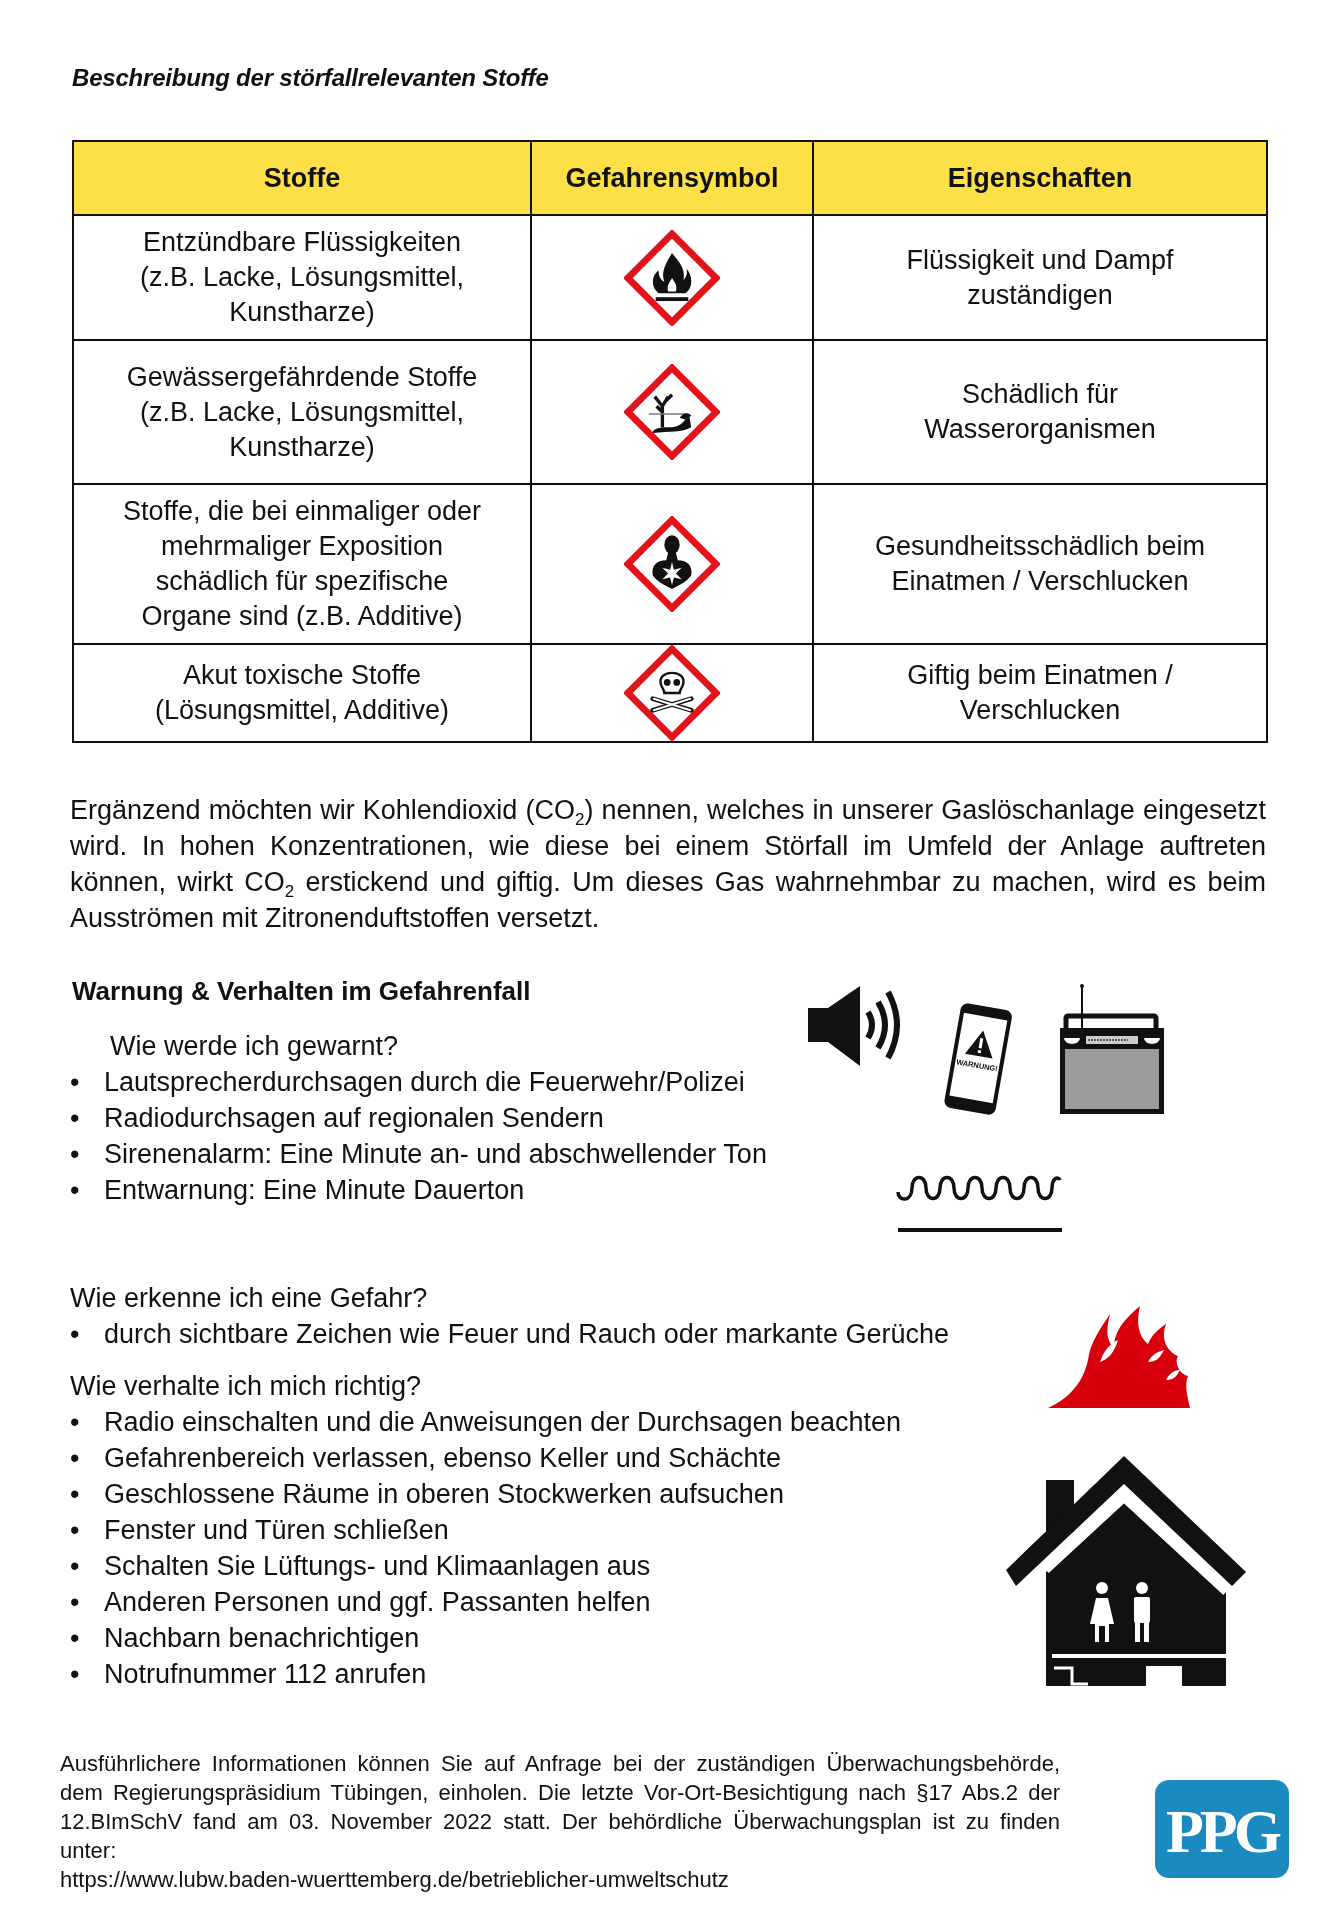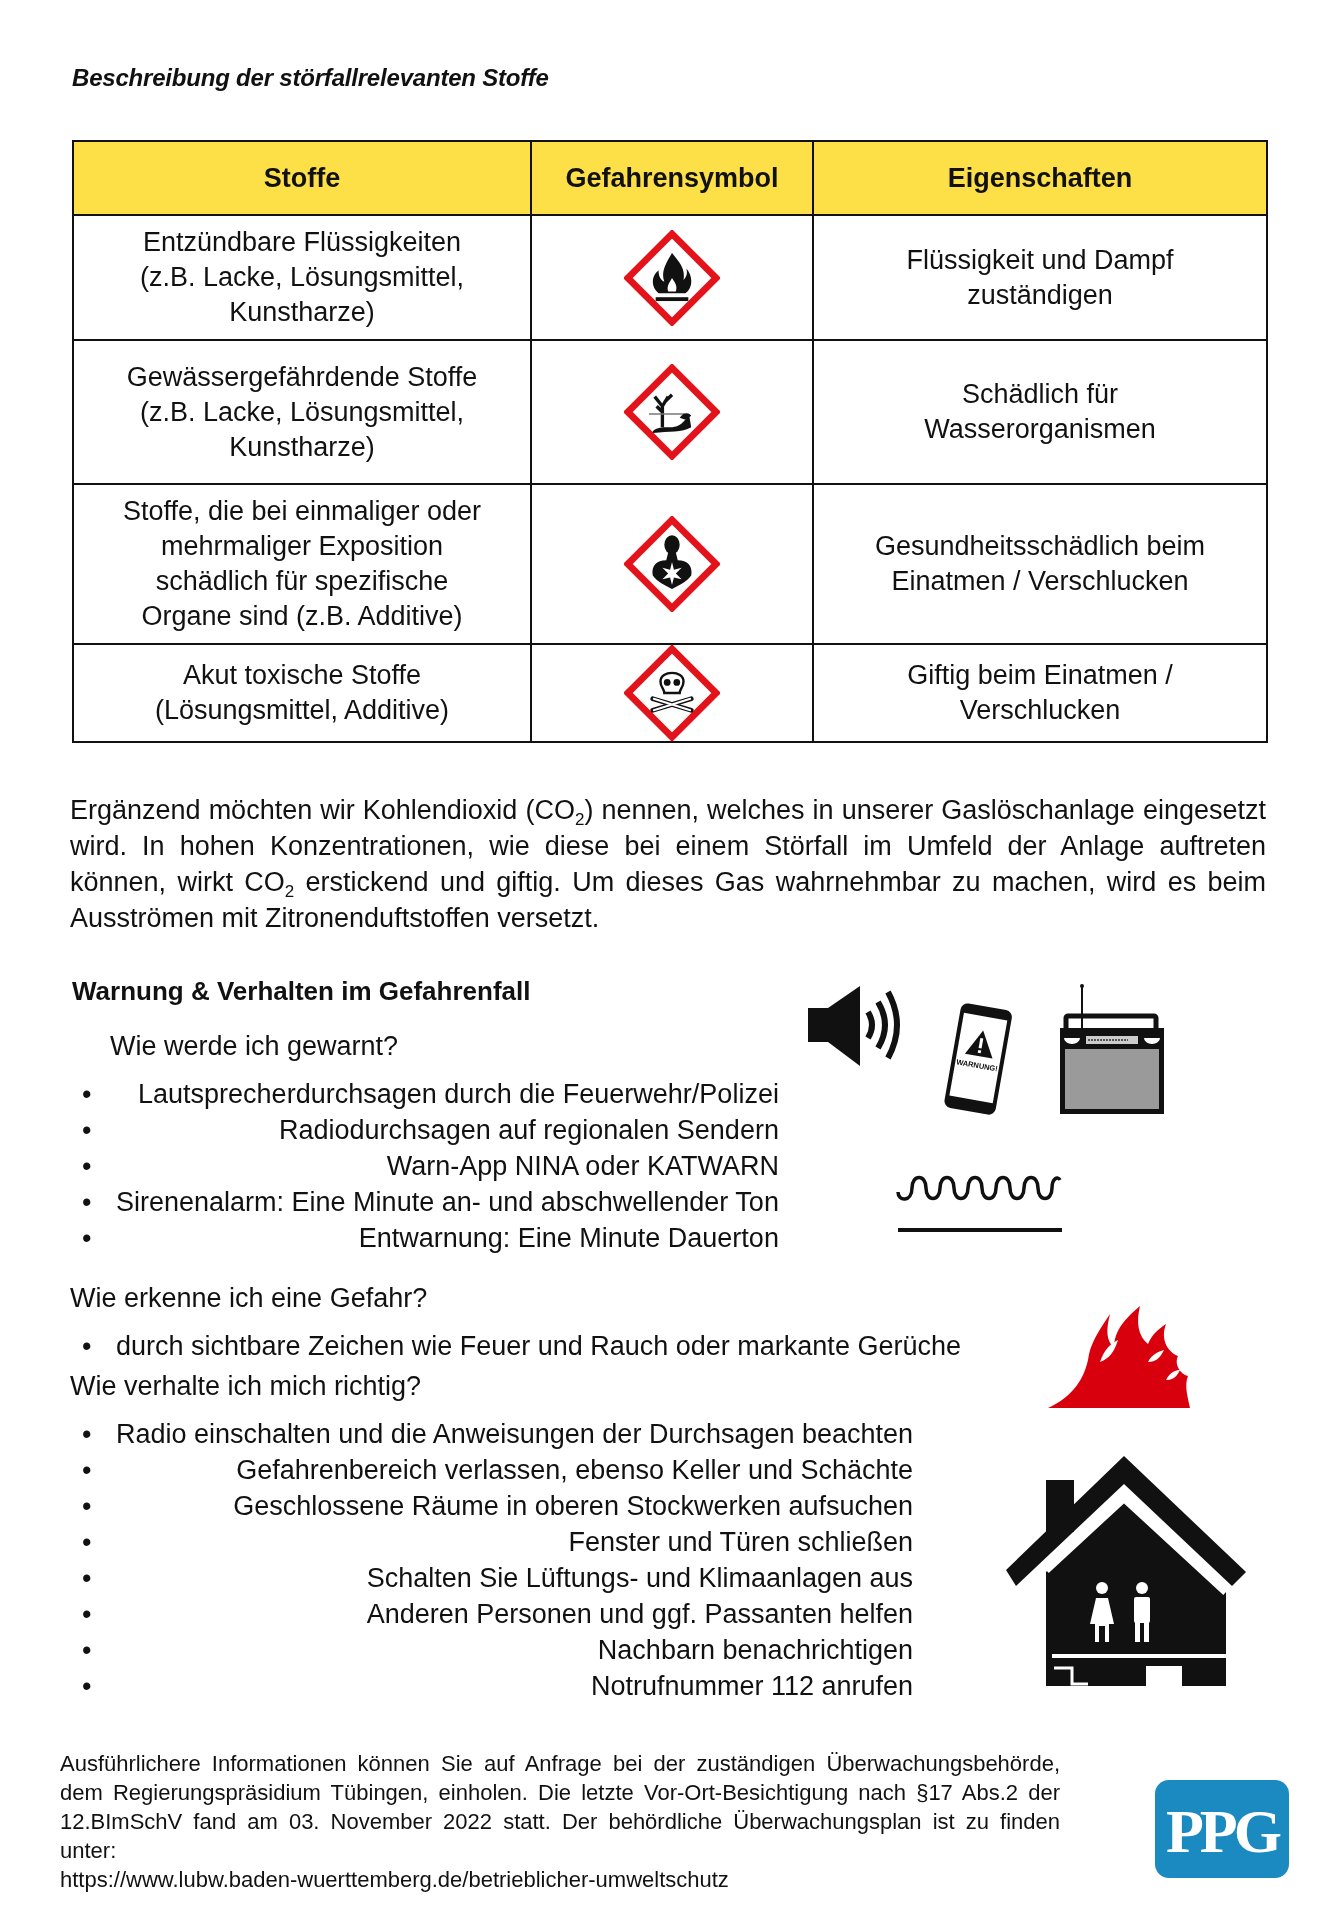--- a/index.html
+++ b/index.html
@@ -11,21 +11,21 @@
       border-collapse: collapse; font-size: 27px; line-height: 35px; }
     table.stoffe td, table.stoffe th { border: 2.5px solid #111; text-align: center; vertical-align: middle; padding: 0 8px; }
     table.stoffe th { background: #fde047; font-weight: bold; height: 72px; font-size: 27px; }
     table.stoffe td.c1 { width: 440px; }
     table.stoffe td.c2 { width: 264px; }
     .ghs { width: 96px; height: 96px; display: inline-block; vertical-align: middle; }
     .para { left: 70px; top: 792px; width: 1196px; font-size: 27px; line-height: 36px; text-align: justify; }
     .para sub { font-size: 17px; line-height: 0; }
     .h2 { left: 72px; top: 976px; font-size: 26px; font-weight: bold; }
     .q { font-size: 27px; line-height: 36px; }
-    ul.list { list-style: none; margin: 12px; padding: 0; font-size: 27px; line-height: 36px; text-align: right; }
+    ul.list { list-style: none; margin: 0; padding: 0; font-size: 27px; line-height: 36px; }
     ul.list li { position: relative; padding-left: 34px; white-space: nowrap; }
     ul.list li::before { content: "•"; position: absolute; left: 0; top: 0; }
     .note { left: 60px; top: 1712px; width: 1000px; font-size: 22px; line-height: 29px; text-align: justify; margin-top: 37px; }
     .note .last { text-align: left; }
   </style>
 </head>
 <body>
 
 <div class="abs h1">Beschreibung der störfallrelevanten Stoffe</div>
 
@@ -121,21 +121,20 @@
 </table>
 
 <div class="abs para"><span>Ergänzend möchten wir Kohlendioxid (CO</span><sub>2</sub><span>) nennen, welches in unserer Gaslöschanlage eingesetzt wird. In hohen Konzentrationen, wie diese bei einem Störfall im Umfeld der Anlage auftreten können, wirkt CO</span><sub>2</sub><span> erstickend und giftig. Um dieses Gas wahrnehmbar zu machen, wird es beim Ausströmen mit Zitronenduftstoffen versetzt.</span></div>
 
 <div class="abs h2">Warnung &amp; Verhalten im Gefahrenfall</div>
 
 <div class="abs q" style="left:70px; top:1028px;margin-left:40px;">Wie werde ich gewarnt?</div>
 <ul class="abs list" style="left:70px; top:1064px;">
   <li>Lautsprecherdurchsagen durch die Feuerwehr/Polizei</li>
   <li>Radiodurchsagen auf regionalen Sendern</li>
-  <li>Warn-App NINA oder KATWARN</li>
   <li>Sirenenalarm: Eine Minute an- und abschwellender Ton</li>
   <li>Entwarnung: Eine Minute Dauerton</li>
 </ul>
 
 <div class="abs q" style="left:70px; top:1280px;">Wie erkenne ich eine Gefahr?</div>
 <ul class="abs list" style="left:70px; top:1316px;">
   <li>durch sichtbare Zeichen wie Feuer und Rauch oder markante Gerüche</li>
 </ul>
 
 <div class="abs q" style="left:70px; top:1368px;">Wie verhalte ich mich richtig?</div>

